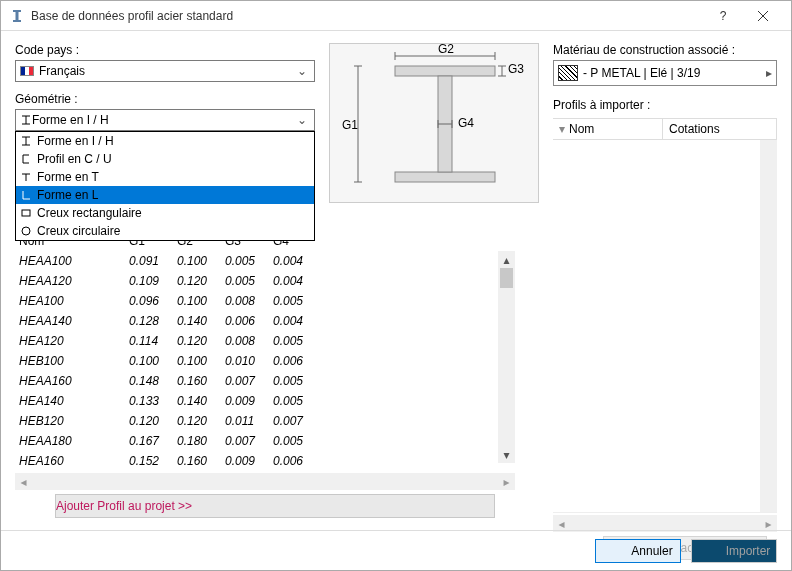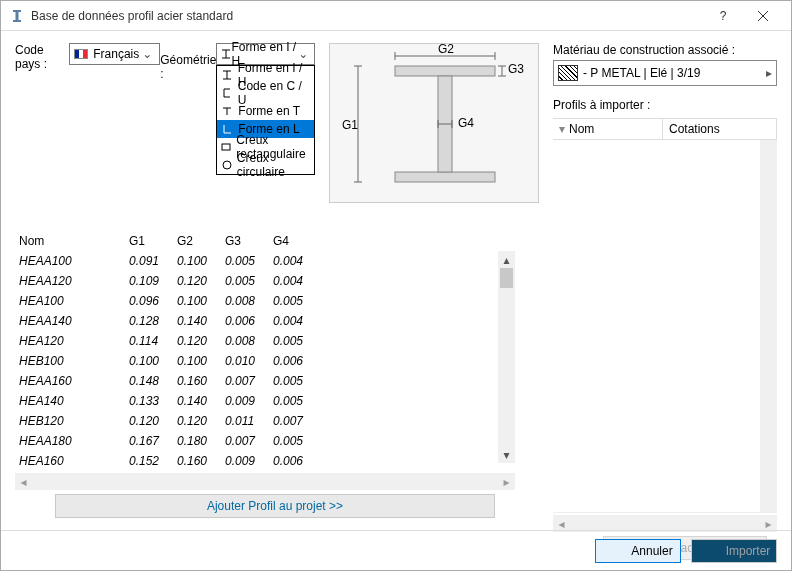--- a/index.html
+++ b/index.html
@@ -4,21 +4,21 @@
 <style>
   * { box-sizing: border-box; font-family: "Segoe UI", Tahoma, sans-serif; font-size: 12px; }
   body { margin: 0; background: #fff; }
   .window { width: 792px; height: 571px; border: 1px solid #aaa; position: relative; background: #fff; box-shadow: 2px 2px 8px rgba(0,0,0,0.2); }
   .titlebar { height: 30px; display: flex; align-items: center; padding: 0 8px; border-bottom: 1px solid #ddd; }
   .title-icon { width: 16px; height: 16px; margin-right: 6px; display:flex; align-items:center; justify-content:center;}
   .title-text { flex: 1; color: #333; }
   .title-btn { width: 40px; height: 28px; display:flex; align-items:center; justify-content:center; color:#333; }
   .content { padding: 12px 14px 10px 14px; display:flex; flex-direction:column; height: calc(100% - 30px); }
   .columns { display:flex; gap: 14px; flex:1; min-height:0;}
-  .left-col { width: 300px; display:flex; }
+  .left-col { width: 300px; display:flex; flex-direction:column;}
   .mid-col { width: 210px; }
   .right-col { flex:1; display:flex; flex-direction:column;}
   .label { color:#000; margin-bottom:3px;}
   .combo { height:22px; border:1px solid #7a7a7a; display:flex; align-items:center; padding:0 4px; background:#fff; position:relative;}
   .combo .arrow { margin-left:auto; width:16px; text-align:center; color:#555;}
   .flag { width:14px; height:10px; margin-right:5px; background: linear-gradient(to right, #002395 0 33%, #fff 33% 66%, #ED2939 66% 100%); border:1px solid #888;}
   .geom-combo { position:relative; }
   .dropdown { position:absolute; top:21px; left:-1px; right:-1px; border:1px solid #000; background:#fff; z-index:10;}
   .dropdown .opt { height:18px; display:flex; align-items:center; padding:0 4px; gap:5px;}
   .dropdown .opt.sel { background:#0078d7; color:#000000;}
@@ -29,21 +29,21 @@
   .thead div { color:#000;}
   .col-nom { width:110px;}
   .col-g { width:48px; text-align:left;}
   .trow { display:flex; height:20px; align-items:center; padding-left:4px;font-style:italic;}
   .trow .col-nom { width:110px;}
   .trow .col-g  { width:48px;}
   .scrollbar-v { position:absolute; right:0; top:0; width:17px; height:212px; background:#f0f0f0;}
   .scrollbar-v .up, .scrollbar-v .down{ height:17px; display:flex; align-items:center; justify-content:center; color:#555;}
   .scrollbar-h { height:17px; background:#f0f0f0; display:flex; margin-top:2px;}
   .scrollbar-h .btn{ width:17px; display:flex; align-items:center;justify-content:center;color:#999;}
-  .add-btn { height:24px; border:1px solid #c8c8c8; background:#e9e9e9; margin: 4px 40px 0 40px; display:flex; align-items:center; justify-content:center; color:#0369a1;}
+  .add-btn { height:24px; border:1px solid #c8c8c8; background:#e9e9e9; margin: 4px 40px 0 40px; display:flex; align-items:center; justify-content:flex-start; color:#be185d;}
   .material-box { height:26px; border:1px solid #888; background:#fff; display:flex; align-items:center; padding:0 4px; gap:5px;}
   .material-box .micon { width:20px; height:16px; border:1px solid #333; background:repeating-linear-gradient(45deg,#fff,#fff 2px,#000 2px,#000 3px);}
   .material-box .more { margin-left:auto; color:#555;}
   .import-header { display:flex; border:1px solid #ddd; border-left:none; border-right:none; margin-top:3px;}
   .import-header div{ padding:3px 6px; border-right:1px solid #ddd;}
   .import-header .c1 { flex:0 0 110px; display:flex; align-items:center; gap:4px;}
   .import-header .c2 { flex:1;}
   .import-list { flex:1; border-bottom:1px solid #eee; position:relative;}
   .import-list .vsb { position:absolute; right:0; top:0; bottom:0; width:17px; background:#f0f0f0;}
   .effacer-btn { height:24px; border:1px solid #d4d4d4; background:#efefef; color:#aaa; margin:4px 10px 0 50px; display:flex; align-items:center; justify-content:center;}
@@ -110,21 +110,21 @@
               <span>Forme en I / H</span>
             </div>
             <div class="opt">
               <span class="shape-icon">
                   <svg width="10" height="10" viewBox="0 0 10 10">
                     <line x1="2" y1="1" x2="8" y2="1" stroke="#000"></line>
                     <line x1="2" y1="1" x2="2" y2="9" stroke="#000"></line>
                     <line x1="2" y1="9" x2="8" y2="9" stroke="#000"></line>
                   </svg>
                 </span>
-              <span>Code en C / U</span>
+              <span>Profil en C / U</span>
             </div>
             <div class="opt">
               <span class="shape-icon">
                   <svg width="10" height="10" viewBox="0 0 10 10">
                     <line x1="1" y1="2" x2="9" y2="2" stroke="#000"></line>
                     <line x1="5" y1="2" x2="5" y2="9" stroke="#000"></line>
                   </svg>
                 </span>
               <span>Forme en T</span>
             </div>

